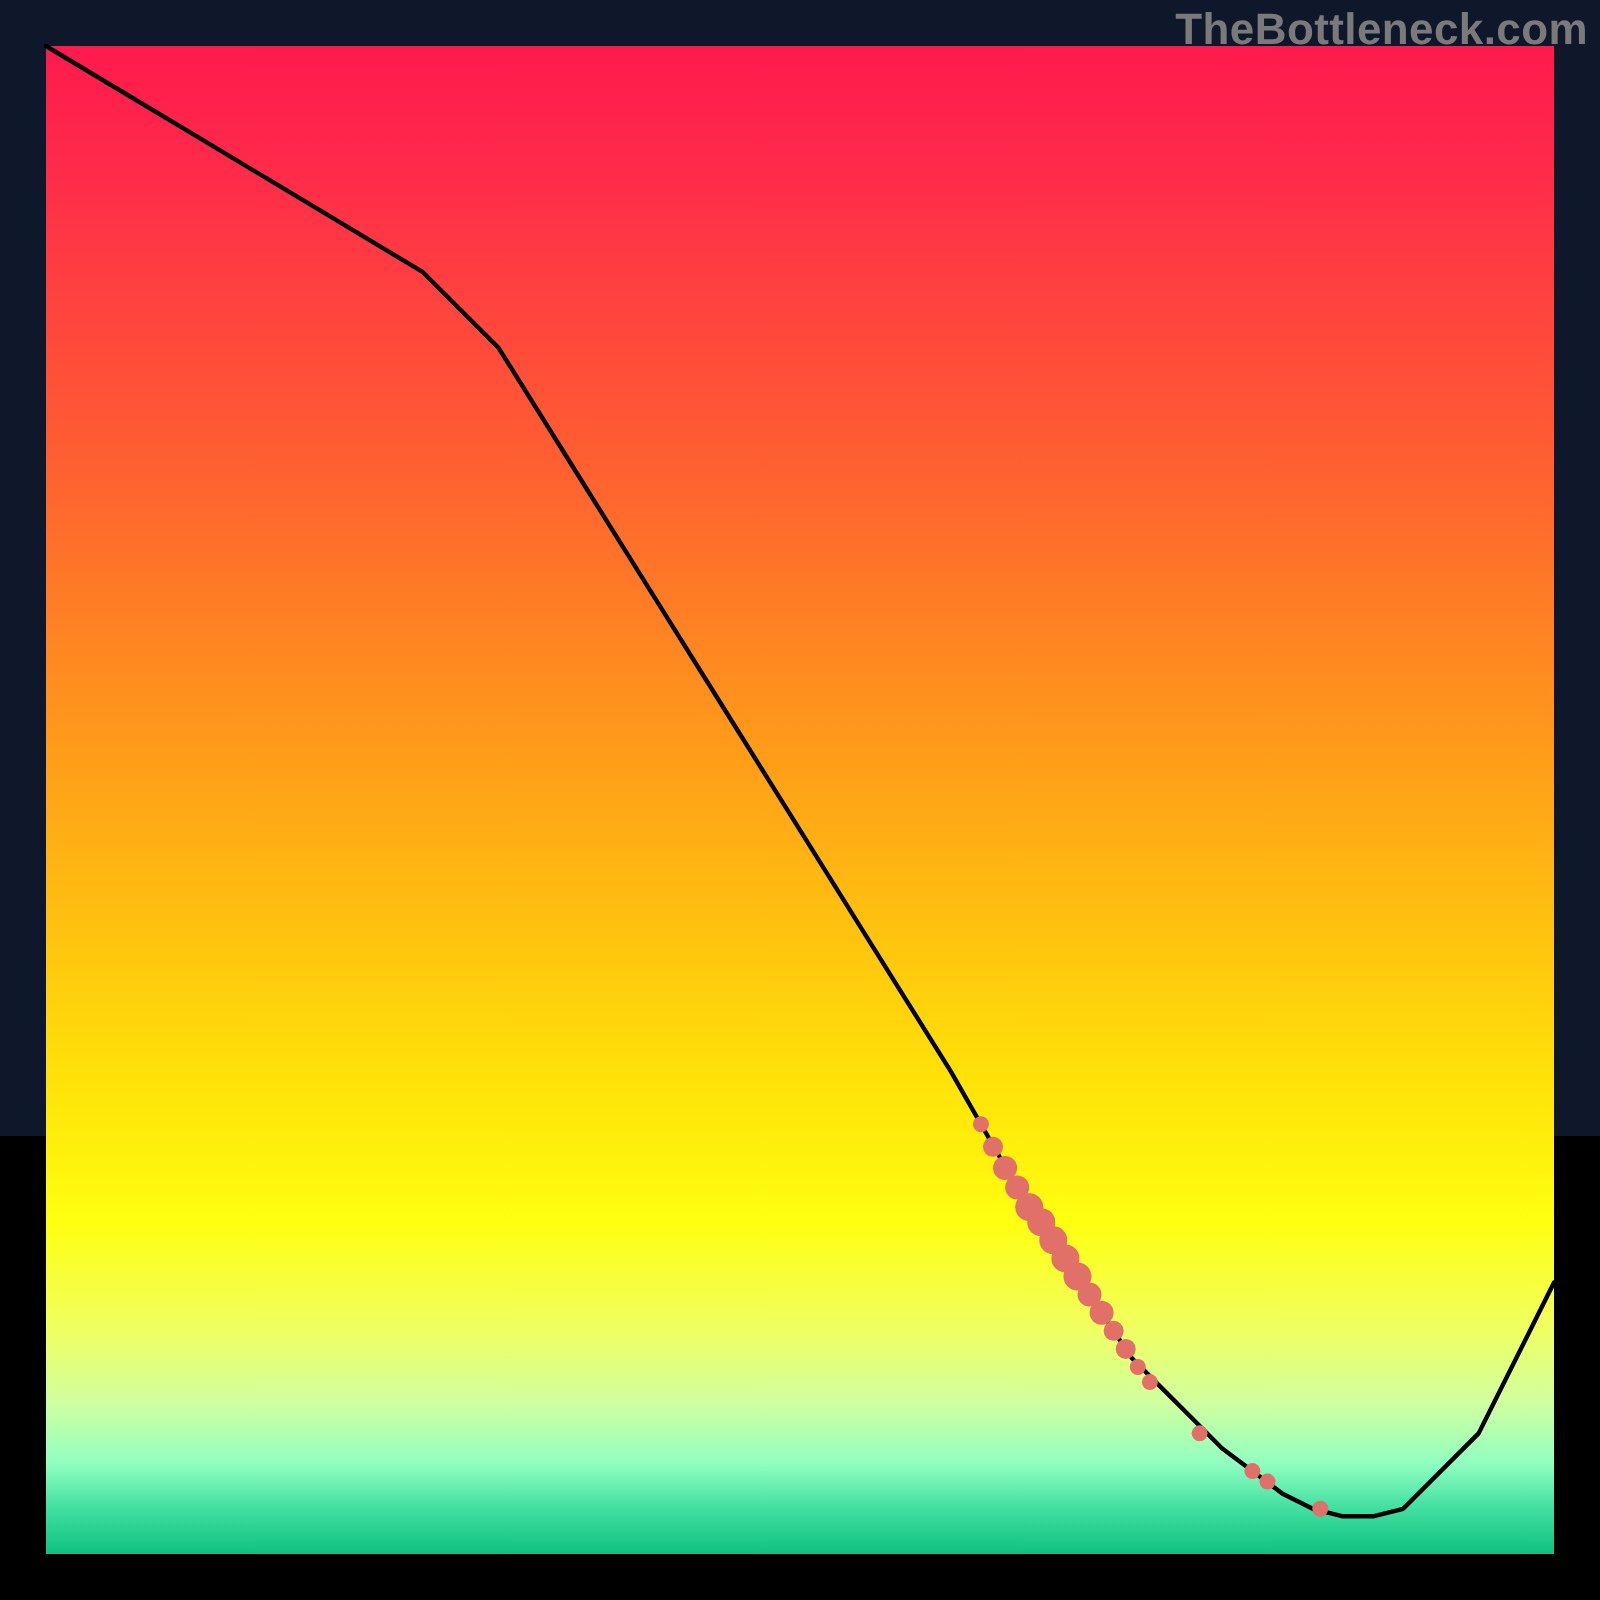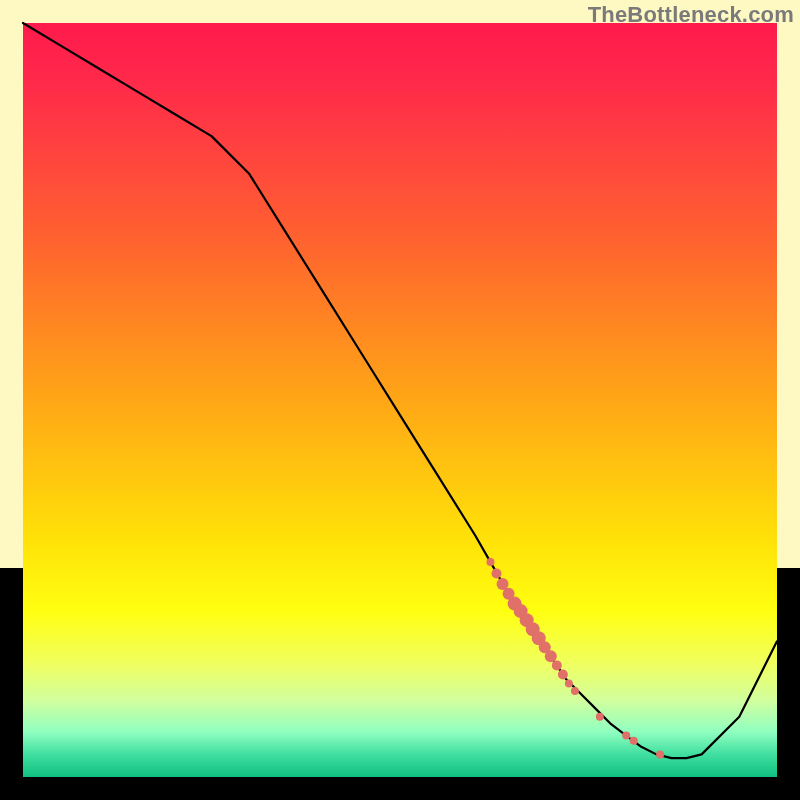--- a/index.html
+++ b/index.html
@@ -1,21 +1,21 @@
 <!DOCTYPE html>
 <html><head>
 <meta charset="utf-8">
 <style>
   * { margin: 0; padding: 0; box-sizing: border-box; }
   html, body { width: 800px; height: 800px; overflow: hidden; background: #000; }
   .frame {
     position: relative;
     width: 800px;
     height: 568px;
-    background: #fef9c3;
+    background: #0f172a;
   }
   .plot {
     position: absolute;
     left: 23px;
     top: 23px;
     width: 754px;
     height: 754px;
     background: linear-gradient(to bottom,
       #ff1a4d 0%,
       #ff2a4a 8%,

